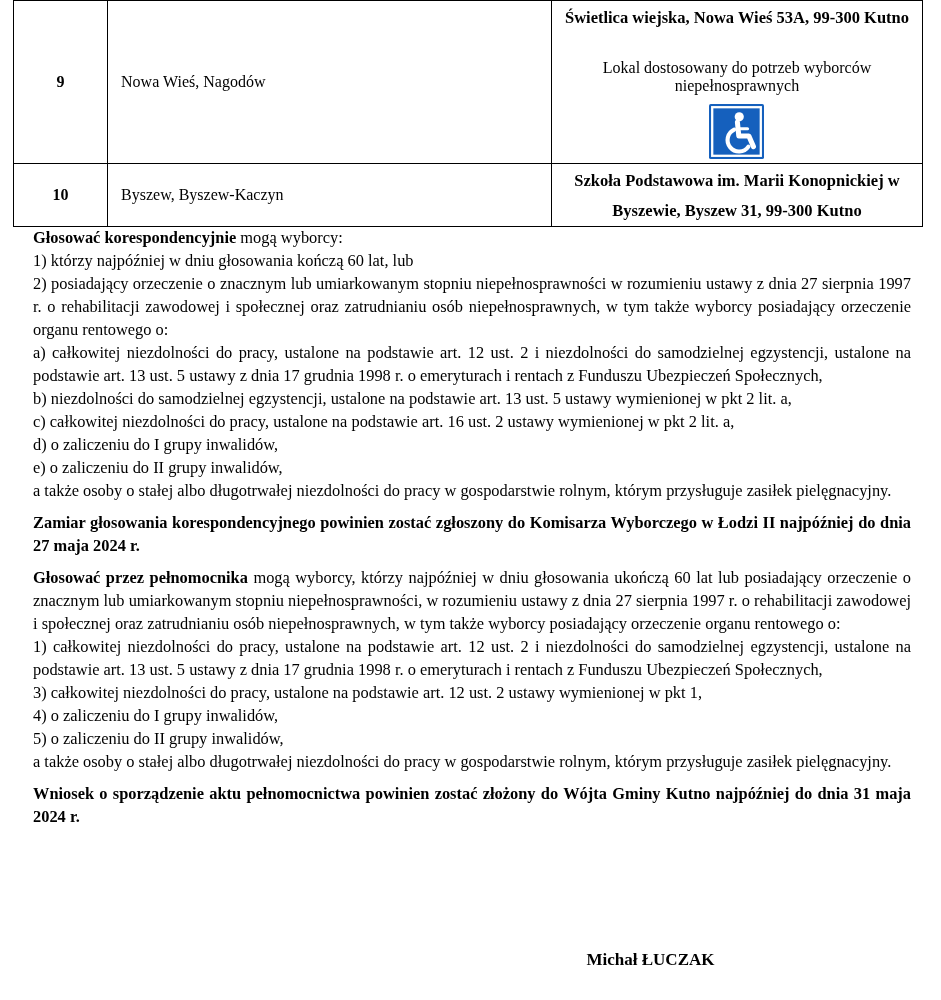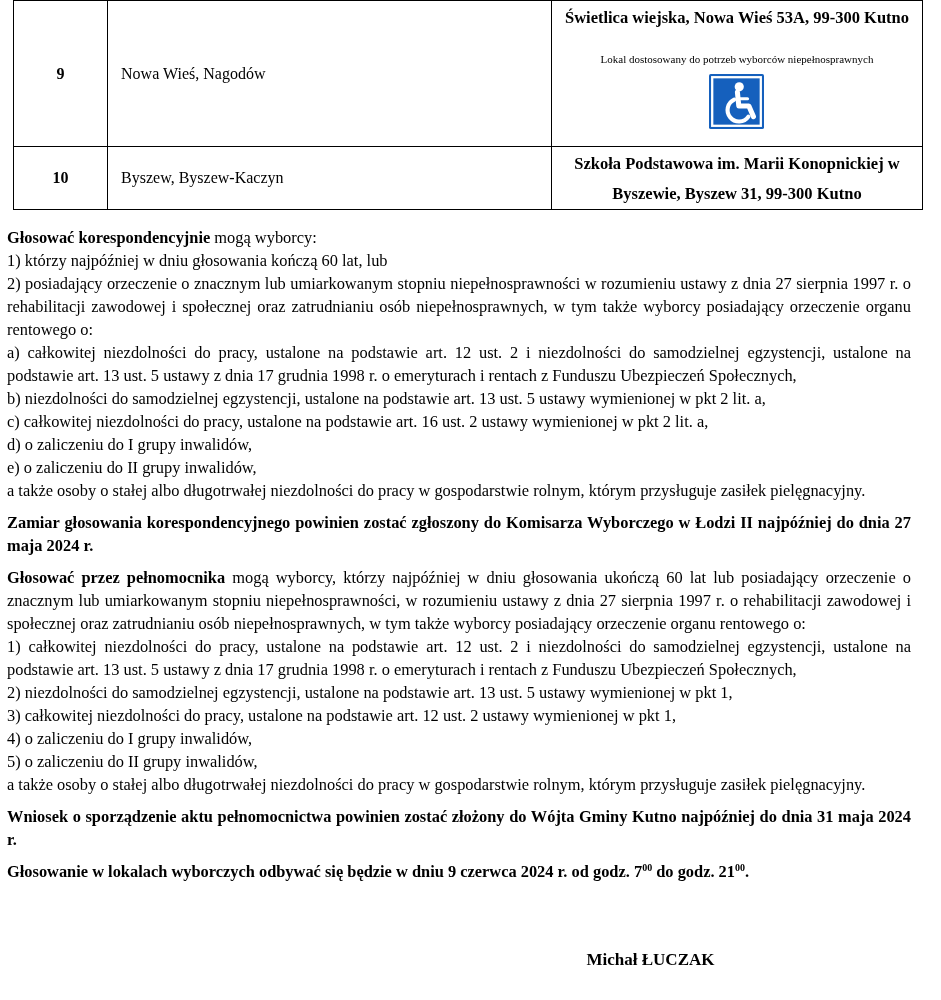--- a/index.html
+++ b/index.html
@@ -34,32 +34,32 @@
   .row-9  td { height: 146px; }
   .row-10 td { height: 61px; }
   .row-9 .col-loc { vertical-align: top; }
   .loc-bold {
     font-weight: bold;
     font-size: 16.5px;
     line-height: 30px;
     padding: 2px 6px 0 6px;
   }
   .access-note {
-    font-size: 11px;
-    margin-top: 20px;
+    font-size: 16px;
+    margin-top: 26px;
   }
   .icon-wrap { margin-top: 9px; }
   .isa-bg { fill: var(--icon-blue); }
 
   
   .content {
     position: absolute;
     top: 226px; left: 0;
     width: 941px;
-    padding: 0 30px 0 7px;
+    padding: 0 30px 0 33px;
     font-size: 16.4px;
     line-height: 23px;
   }
   .content p { text-align: justify; }
   .para-gap { margin-top: 9px; }
   .bold { font-weight: bold; }
   sup { font-size: 10px; vertical-align: super; line-height: 0; font-weight: bold; }
 
   
   .signature {
@@ -116,28 +116,26 @@
     <p>b) niezdolności do samodzielnej egzystencji, ustalone na podstawie art. 13 ust. 5 ustawy wymienionej w pkt 2 lit. a,</p>
     <p>c) całkowitej niezdolności do pracy, ustalone na podstawie art. 16 ust. 2 ustawy wymienionej w pkt 2 lit. a,</p>
     <p>d) o zaliczeniu do I grupy inwalidów,</p>
     <p>e) o zaliczeniu do II grupy inwalidów,</p>
     <p>a także osoby o stałej albo długotrwałej niezdolności do pracy w gospodarstwie rolnym, którym przysługuje zasiłek pielęgnacyjny.</p>
 
     <p class="bold para-gap">Zamiar głosowania korespondencyjnego powinien zostać zgłoszony do Komisarza Wyborczego w Łodzi II najpóźniej do dnia 27 maja 2024 r.</p>
 
     <p class="para-gap"><span class="bold">Głosować przez pełnomocnika</span><span> mogą wyborcy, którzy najpóźniej w dniu głosowania ukończą 60 lat lub posiadający orzeczenie o znacznym lub umiarkowanym stopniu niepełnosprawności, w rozumieniu ustawy z dnia 27 sierpnia 1997 r. o rehabilitacji zawodowej i społecznej oraz zatrudnianiu osób niepełnosprawnych, w tym także wyborcy posiadający orzeczenie organu rentowego o:</span></p>
     <p>1) całkowitej niezdolności do pracy, ustalone na podstawie art. 12 ust. 2 i niezdolności do samodzielnej egzystencji, ustalone na podstawie art. 13 ust. 5 ustawy z dnia 17 grudnia 1998 r. o emeryturach i rentach z Funduszu Ubezpieczeń Społecznych,</p>
-    <p>2) niezdolności do samodzielnej egzystencji, ustalone na podstawie art. 13 ust. 5 ustawy wymienionej w pkt 1,</p>
     <p>3) całkowitej niezdolności do pracy, ustalone na podstawie art. 12 ust. 2 ustawy wymienionej w pkt 1,</p>
     <p>4) o zaliczeniu do I grupy inwalidów,</p>
     <p>5) o zaliczeniu do II grupy inwalidów,</p>
     <p>a także osoby o stałej albo długotrwałej niezdolności do pracy w gospodarstwie rolnym, którym przysługuje zasiłek pielęgnacyjny.</p>
 
     <p class="bold para-gap">Wniosek o sporządzenie aktu pełnomocnictwa powinien zostać złożony do Wójta Gminy Kutno najpóźniej do dnia 31 maja 2024 r.</p>
 
-    <p class="bold para-gap"><span>Głosowanie w lokalach wyborczych odbywać się będzie w dniu 9 czerwca 2024 r. od godz. 7</span><sup>00</sup><span> do godz. 21</span><sup>00</sup><span>.</span></p>
   </div>
 
   <div class="signature">
     <div class="sig-name">Michał ŁUCZAK</div>
   </div>
 
 </div>
 
 </body></html>

